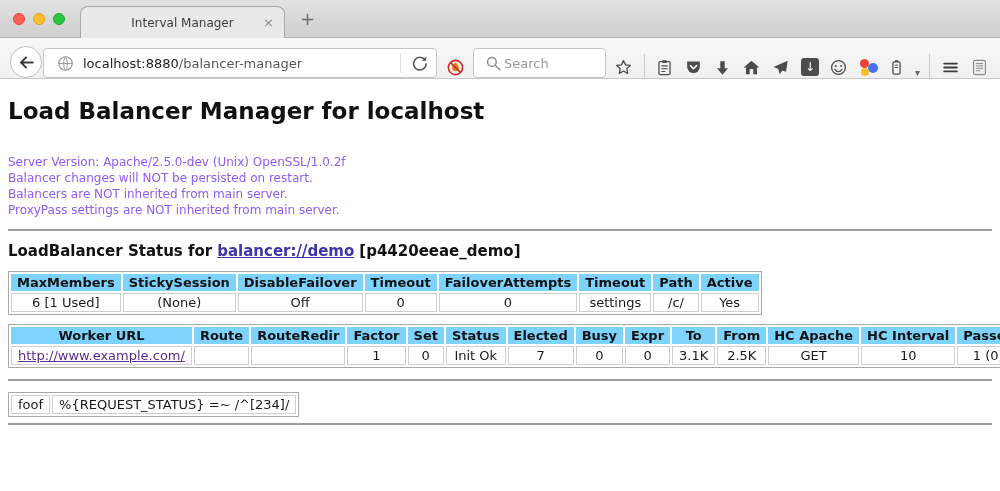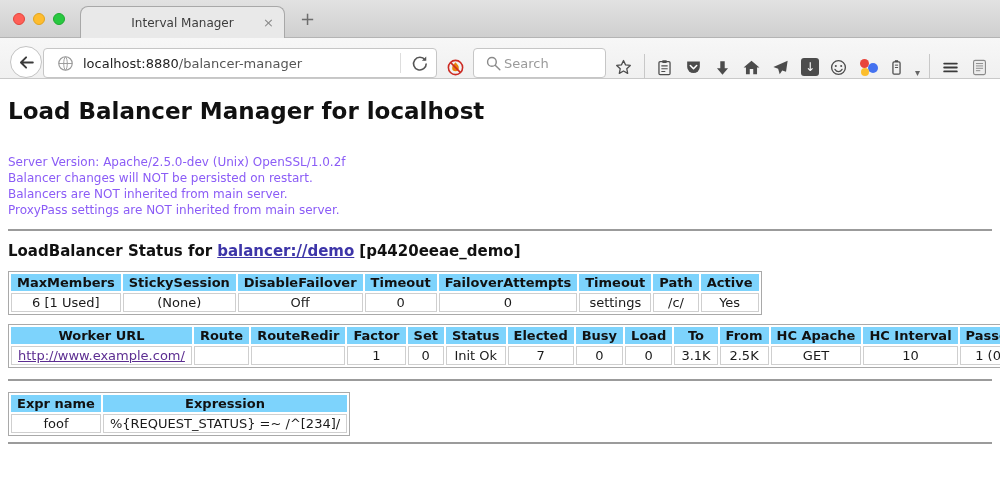--- a/index.html
+++ b/index.html
@@ -268,21 +268,21 @@
     <tbody>
         <tr>
       <th style="width:172px">Worker URL</th>
       <th style="width:42px">Route</th>
       <th style="width:78px">RouteRedir</th>
       <th style="width:48px">Factor</th>
       <th style="width:28px">Set</th>
       <th style="width:50px">Status</th>
       <th style="width:52px">Elected</th>
       <th style="width:36px">Busy</th>
-      <th style="width:36px">Load</th>
+      <th style="width:36px">Expr</th>
       <th style="width:36px">To</th>
       <th style="width:42px">From</th>
       <th style="width:74px">HC Apache</th>
       <th style="width:80px">HC Interval</th>
       <th style="width:50px">Passes</th>
 
     </tr>
     <tr>
       <td class="left"><a href="#" class="worker-link">http://www.example.com/</a></td>
       <td></td>
@@ -301,24 +301,20 @@
 
     </tr>
   </tbody>
     </table>
 
   <hr>
 
   <table class="health-table">
     <tbody>
     <tr>
-      <th style="width:80px">Expr name</th>
-      <th style="width:228px">Expression</th>
-    </tr>
-    <tr>
       <td>foof</td>
       <td class="left">%{REQUEST_STATUS} =~ /^[234]/</td>
     </tr>
   </tbody>
     </table>
 
   <hr class="end-rule">
 </div>
 
 </body></html>

